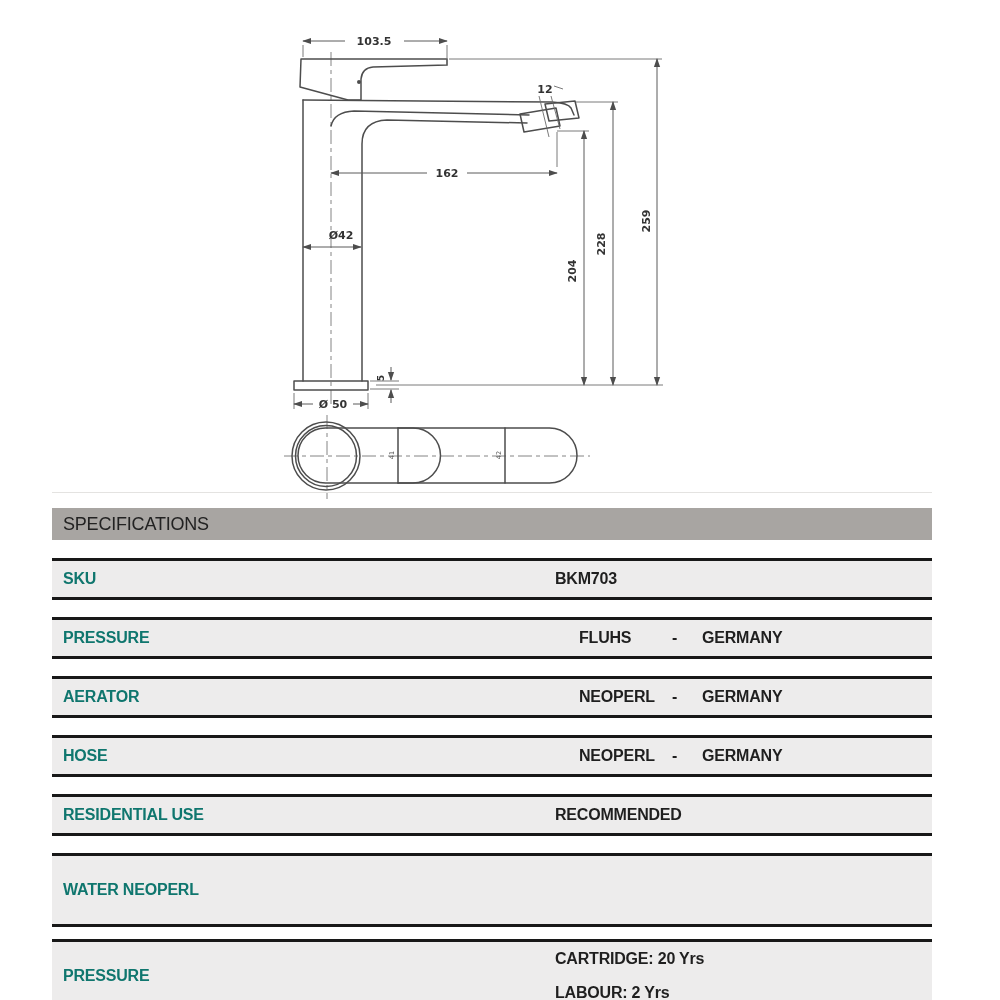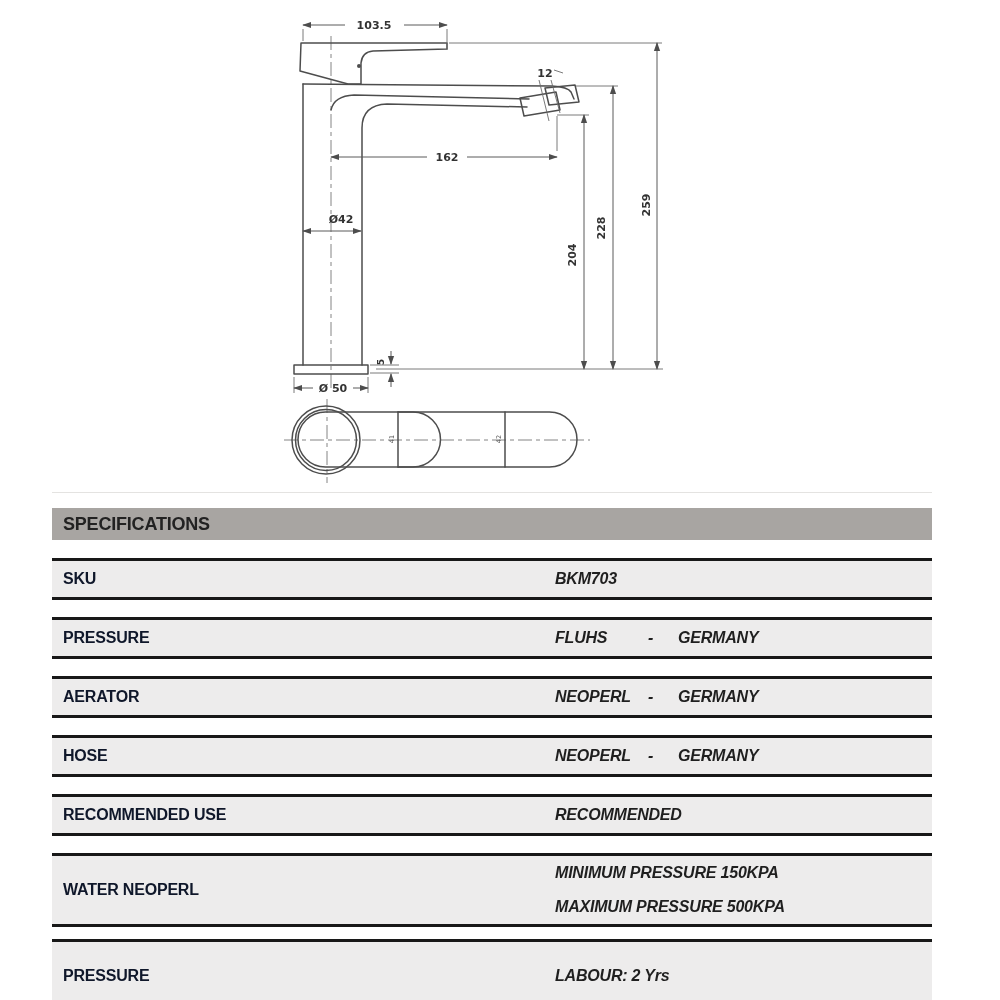--- a/index.html
+++ b/index.html
@@ -2,56 +2,56 @@
 <html><head>
 <meta charset="utf-8">
 <style>
   html,body{margin:0;padding:0;}
   body{
     width:1000px;height:1000px;overflow:hidden;background:#ffffff;
     font-family:"Liberation Sans","DejaVu Sans",sans-serif;
     position:relative;
   }
   
-  .drawing-wrap{position:absolute;top:0;left:0;width:1000px;height:500px;}
+  .drawing-wrap{position:absolute;top:16px;left:0;width:1000px;height:500px;}
   svg text{font-family:"DejaVu Sans","Liberation Sans",sans-serif;}
   .body-line{fill:none;stroke:#4d4d4d;stroke-width:1.5;stroke-linejoin:round;stroke-linecap:round;}
   .dim-line{fill:none;stroke:#5a5a5a;stroke-width:1;}
   .ext-line{fill:none;stroke:#6b6b6b;stroke-width:0.9;}
   .center-line{fill:none;stroke:#777;stroke-width:0.9;stroke-dasharray:14 4 4 4;}
   .dim-text{fill:#333;font-size:11px;font-weight:bold;}
   .dim-text-sm{fill:#333;font-size:9px;font-weight:bold;}
   .dim-text-xs{fill:#555;font-size:6.5px;}
   
   .spec{position:absolute;left:52px;top:492px;width:880px;}
   .spec-topline{height:1px;background:#e4e3e1;margin-bottom:15px;}
   .spec-header{
     height:32px;background:#a8a5a2;display:flex;align-items:center;
     padding-left:11px;box-sizing:border-box;
   }
   .spec-header span{
-    font-size:18px;font-weight:bold;color:#222;letter-spacing:-0.2px;
+    font-size:18px;font-weight:normal;color:#222;letter-spacing:-0.2px;
   }
   .row{
     position:relative;background:#edecec;border-top:3px solid #181818;border-bottom:3px solid #181818;
     box-sizing:border-box;height:42px;margin-top:17px;
     display:flex;align-items:center;
   }
   .row.first{margin-top:18px;}
   .row.tall{height:74px;}
   .row.last{margin-top:12px;}
   .cell-label{
-    padding-left:11px;font-size:16px;font-weight:bold;color:#0f172a;letter-spacing:-0.2px;
+    padding-left:11px;font-size:16px;font-weight:bold;color:#0f766e;letter-spacing:-0.2px;
   }
   .cell-value{
     position:absolute;left:503px;top:0;bottom:0;display:flex;flex-direction:column;justify-content:center;
     font-size:16px;font-weight:bold;color:#1f1f1f;letter-spacing:-0.2px;
   }
-  .cell-value .vline{line-height:34px;white-space:nowrap;font-style:italic;}
-  .brand{display:inline-block;width:93px;}
+  .cell-value .vline{line-height:34px;white-space:nowrap;}
+  .brand{display:inline-block;width:93px;margin-left:24px;}
   .sep{display:inline-block;width:30px;}
 </style>
 </head>
 <body>
 
 <div class="drawing-wrap">
 <svg width="1000" height="500" viewBox="0 0 1000 500">
   <defs>
     <marker id="arr" viewBox="0 0 10 10" refX="9" refY="5" markerWidth="9" markerHeight="9" orient="auto-start-reverse">
       <path d="M0,1.5 L10,5 L0,8.5 z" fill="#4d4d4d"></path>
@@ -174,33 +174,30 @@
   <div class="row">
     <div class="cell-label">HOSE</div>
     <div class="cell-value">
         <span class="vline">
       <span class="brand">NEOPERL</span><span class="sep">-</span><span>GERMANY</span>
     </span>
       </div>
   </div>
 
   <div class="row">
-    <div class="cell-label">RECOMMENDED USE</div>
+    <div class="cell-label">RESIDENTIAL USE</div>
     <div class="cell-value">
         <span class="vline">RECOMMENDED</span>
       </div>
   </div>
 
   <div class="row tall">
     <div class="cell-label">WATER NEOPERL</div>
-    <div class="cell-value">
-      <span class="vline">MINIMUM PRESSURE 150KPA</span>
-      <span class="vline">MAXIMUM PRESSURE 500KPA</span>
-    </div>
   </div>
 
   <div class="row tall last">
     <div class="cell-label">PRESSURE</div>
     <div class="cell-value">
+      <span class="vline">CARTRIDGE: 20 Yrs</span>
       <span class="vline">LABOUR: 2 Yrs</span>
     </div>
   </div>
 </div>
 
 </body></html>

